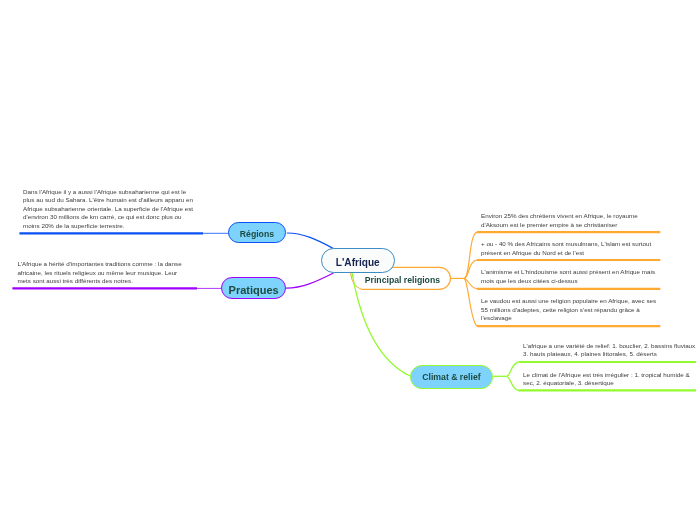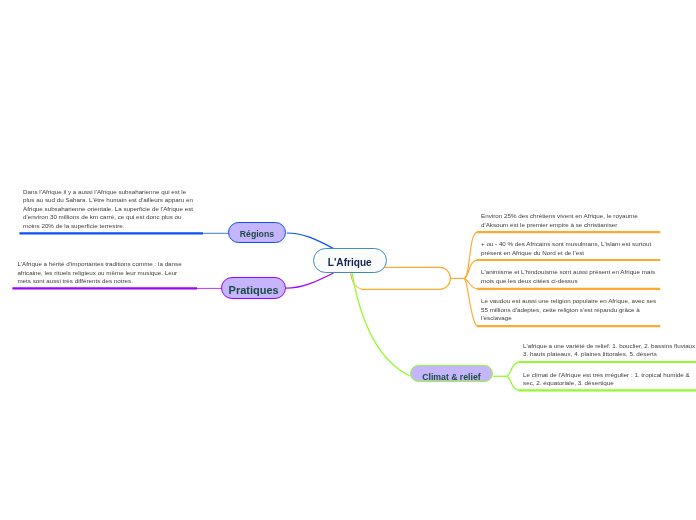--- a/index.html
+++ b/index.html
@@ -5,38 +5,38 @@
 <style>
   html,body{margin:0;padding:0;background:#ffffff;}
   body{width:696px;height:520px;overflow:hidden;
        font-family:"Liberation Sans",sans-serif;
        -webkit-font-smoothing:antialiased;}
   #stage{position:relative;width:696px;height:520px;}
   svg.links{position:absolute;left:0;top:0;width:696px;height:520px;}
 
   .node{position:absolute;box-sizing:border-box;
         display:flex;align-items:center;justify-content:center;
-        border-radius:999px;background:#c4b5fd;
+        border-radius:999px;background:#7dd3fc;
         font-weight:bold;white-space:nowrap;color:#1c4a40;}
   .node span{display:block;}
 
-  #n-center{left:313px;top:247.9px;width:73.5px;height:25px;
+  #n-center{left:321px;top:247.9px;width:73.5px;height:25px;
             border:1.15px solid #3d8cc4;color:#16224f;font-size:10.1px;z-index:6;background:#f9fcfb;
             align-items:flex-start;padding-top:9.2px;line-height:1;}
   #n-regions{left:227.9px;top:221.8px;width:58.1px;height:21.4px;
             border:1.2px solid #0a50f5;font-size:8.7px;z-index:5;
             align-items:flex-start;padding-top:7.2px;line-height:1;}
   #n-pratiques{left:221.2px;top:277.3px;width:64.9px;height:21.7px;
             border:1.2px solid #a000fe;font-size:11px;z-index:5;
             align-items:flex-start;padding-top:7.2px;line-height:1;}
   #n-religions{left:351.3px;top:267.4px;width:99.2px;height:22px;
             font-size:8.7px;z-index:4;border:0;
             background:transparent;align-items:flex-start;padding-top:8.4px;
             padding-left:3px;line-height:1;}
-  #n-climat{left:409.6px;top:365.2px;width:83.7px;height:17px;
+  #n-climat{left:409.6px;top:365.2px;width:83.7px;height:24px;
             border:1.2px solid #93fa2e;font-size:8.7px;z-index:5;
             align-items:flex-start;padding-top:7.3px;line-height:1;}
 
   .leaf{position:absolute;color:#3c3c3c;font-size:6.25px;line-height:8.5px;
         letter-spacing:0;}
   #l-regions{left:23px;top:187.6px;width:173px;}
   #l-pratiques{left:17.4px;top:260px;width:173px;}
   #l-rel-0{left:481px;top:212px;width:177px;}
   #l-rel-1{left:481px;top:240px;width:177px;}
   #l-rel-2{left:481px;top:268px;width:177px;}
@@ -75,20 +75,23 @@
 
     <path d="M352.1,272.8 C358.5,310 373,358 410,376" stroke-width="1.3" fill="none" stroke="#93fa2e"></path>
 
     <path d="M493.3,376.3 L506.5,376.3" stroke-width="1.3" fill="none" stroke="#93fa2e"></path>
     <path d="M506.5,376.3 C511.5,375.5 510.5,363.5 518.5,362" stroke-width="1.3" fill="none" stroke="#93fa2e"></path>
     <path d="M506.5,376.3 C511.5,377.1 510.5,389 518.5,390.4" stroke-width="1.3" fill="none" stroke="#93fa2e"></path>
     <path d="M518.5,362 L700,362" stroke-width="2.2" fill="none" stroke="#93fa2e"></path>
     <path d="M518.5,390.4 L700,390.4" stroke-width="2.2" fill="none" stroke="#93fa2e"></path>
   </svg>
 
+  <div class="node" id="n-religions">
+    <span>Principal religions</span>
+  </div>
   <div class="node" id="n-regions" style="border-color: rgb(10, 80, 245);">
     <span>Régions</span>
   </div>
   <div class="node" id="n-pratiques" style="border-color: rgb(160, 0, 254);">
     <span>Pratiques</span>
   </div>
   <div class="node" id="n-climat" style="border-color: rgb(147, 250, 46);">
     <span>Climat &amp; relief</span>
   </div>
   <div class="node" id="n-center" style="border-color: rgb(61, 140, 196); color: rgb(22, 34, 79);">

